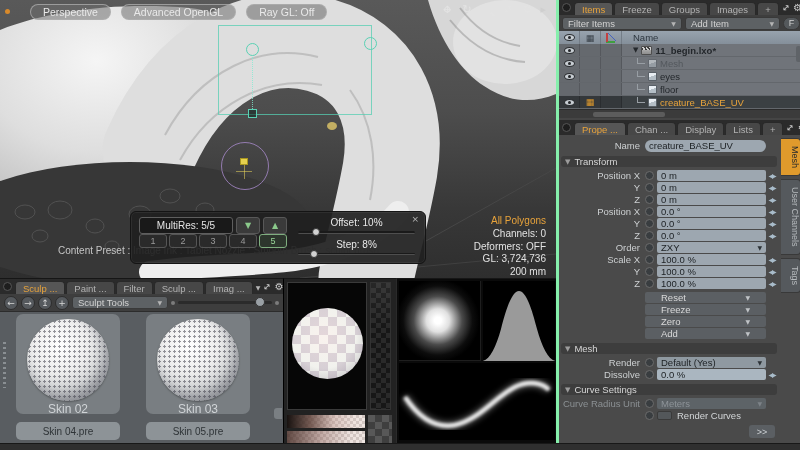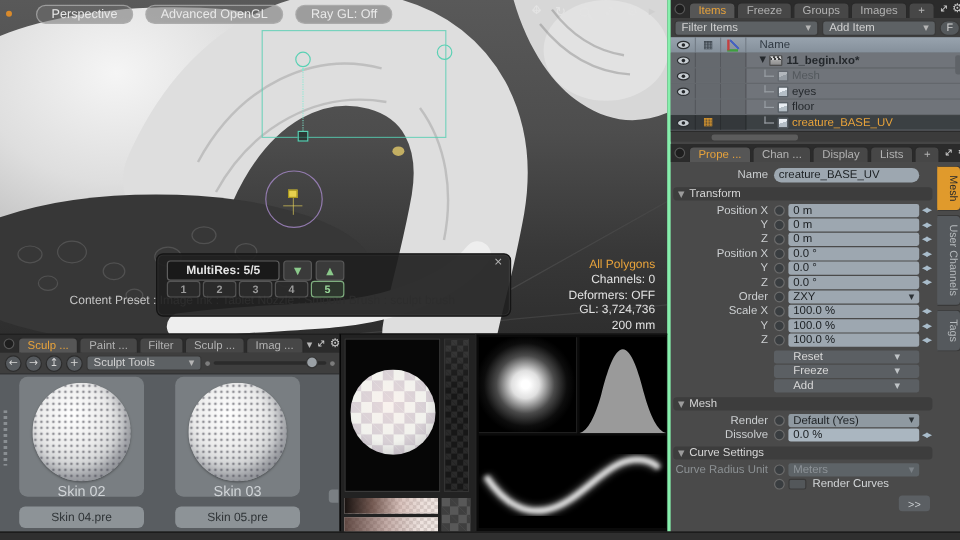--- a/index.html
+++ b/index.html
@@ -34,21 +34,21 @@
   #brush-circle { position:absolute; left:221px; top:142px; width:48px; height:48px; border-radius:50%; border:1px solid rgba(168,138,202,.8); z-index:3; }
   #tool-handle { position:absolute; left:240px; top:158px; width:8px; height:7px; background:#e6d14e; border:1px solid #a89620; z-index:4; }
   #tool-vline { position:absolute; left:244px; top:165px; width:1px; height:14px; background:rgba(230,210,90,.55); z-index:3; }
   #tool-hline { position:absolute; left:236px; top:171px; width:16px; height:1px; background:rgba(230,210,90,.55); z-index:3; }
   #yellow-blob { position:absolute; left:327px; top:122px; width:10px; height:8px; border-radius:50%; background:rgba(225,200,105,.8); z-index:3; }
 
   
   #hud { position:absolute; left:130px; top:211px; width:296px; height:53px; z-index:6;
     background:rgba(32,32,32,.92); border:1px solid #141414; border-radius:6px;
     box-shadow:inset 0 0 0 1px rgba(255,255,255,.06); padding:5px 8px; display:flex; gap:9px; }
-  #hud-left { width:148px; display:flex; flex-direction:column; gap:0;font-weight:bold; }
+  #hud-left { width:148px; display:flex; flex-direction:column; gap:0; }
   #hud-row1 { display:flex; gap:3px; height:17px; }
   #multires-box { flex:1; background:#191919; border:1px solid #5e5e5e; border-radius:3px;
     color:#e4e4e4; font-size:10px; display:flex; align-items:center; justify-content:center; }
   .hud-tri { width:24px; background:#3a3a3a; border:1px solid #585858; border-radius:3px;
     color:#8bc98b; font-size:8px; display:flex; align-items:center; justify-content:center; }
   #hud-levels { display:flex; gap:2px; height:14px; }
   .lvl-btn { flex:1; border:1px solid #555; border-radius:3px; color:#9a9a9a; font-size:9px;
     display:flex; align-items:center; justify-content:center; background:rgba(70,70,70,.25); }
   .lvl-btn.active { color:#98d598; border-color:#7fae7f; background:#2d362d; }
   #hud-right { flex:1; display:flex; flex-direction:column; justify-content:center; gap:2px; }
@@ -289,20 +289,30 @@
         <div class="hud-tri glyph">▲</div>
       </div>
       <div id="hud-levels">
         <div class="lvl-btn">1</div>
         <div class="lvl-btn">2</div>
         <div class="lvl-btn">3</div>
         <div class="lvl-btn">4</div>
         <div class="lvl-btn active">5</div>
       </div>
     </div>
+    <div id="hud-right">
+      <div class="hud-sl-label">Offset:  10%</div>
+      <div class="hud-slider">
+          <div class="hnd" style="left:12%;"></div>
+        </div>
+      <div class="hud-sl-label">Step:  8%</div>
+      <div class="hud-slider">
+          <div class="hnd" style="left:10%;"></div>
+        </div>
+    </div>
   </div>
 </div>
 
 <div id="right-panel">
 
   <div id="items-section">
     <div class="tabbar">
       <span class="thumb"></span>
       <div class="tab active">Items</div>
       <div class="tab">Freeze</div>
@@ -523,20 +533,28 @@
             <div class="pbtn">
               <span>Reset</span>
               <span class="caret glyph">▼</span>
             </div>
             <div class="pspin"></div>
           </div>
         <div class="prow">
             <div class="plabel"></div>
             <div class="pbtn">
               <span>Freeze</span>
+              <span class="caret glyph">▼</span>
+            </div>
+            <div class="pspin"></div>
+          </div>
+        <div class="prow">
+            <div class="plabel"></div>
+            <div class="pbtn">
+              <span>Zero</span>
               <span class="caret glyph">▼</span>
             </div>
             <div class="pspin"></div>
           </div>
         <div class="prow">
             <div class="plabel"></div>
             <div class="pbtn">
               <span>Add</span>
               <span class="caret glyph">▼</span>
             </div>

